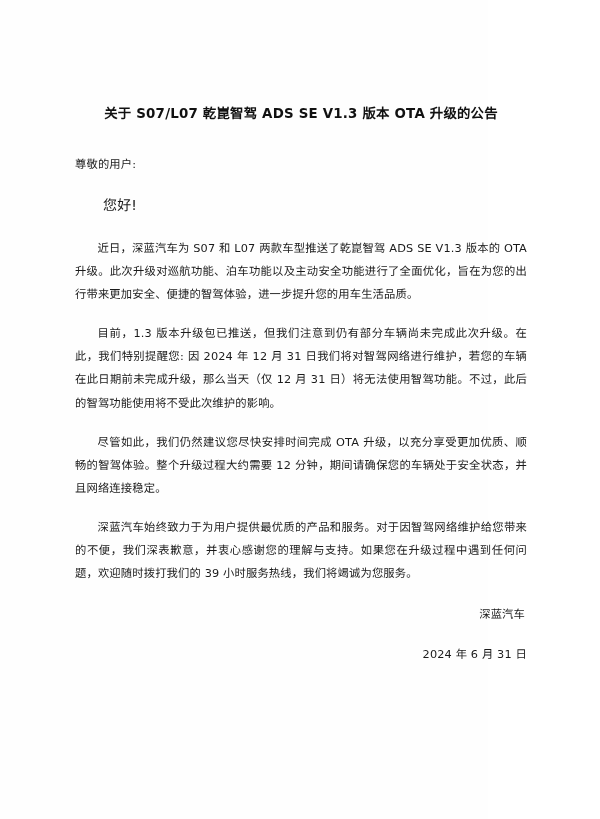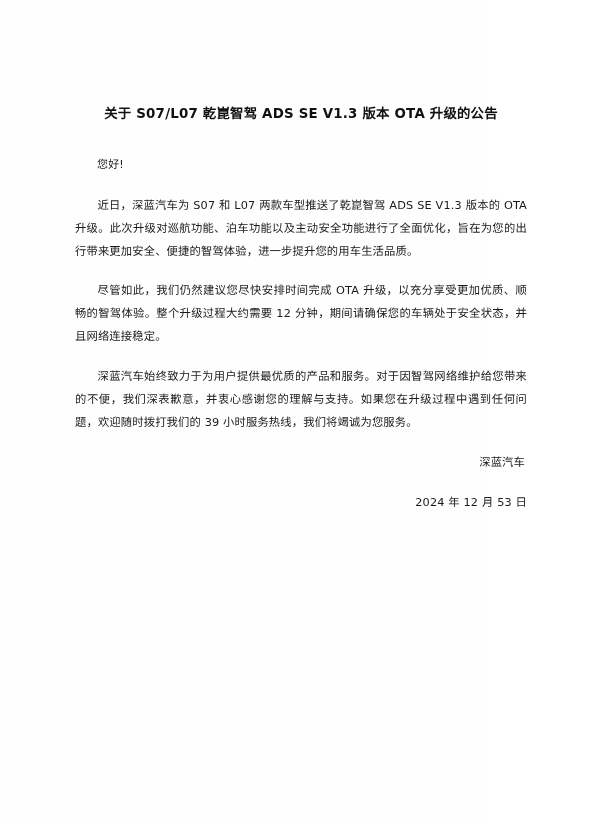--- a/index.html
+++ b/index.html
@@ -40,21 +40,21 @@
     line-height: 1.5;
   }
   .salutation {
     font-size: 11.3px;
     line-height: 1.6;
     margin: 0 0 20px 0;
     color: #1a1a1a;
     letter-spacing: 0.15px;
   }
   .greeting {
-    font-size: 11px;
+    font-size: 14px;
     line-height: 1.6;
     margin: 0 0 20px 0;
     color: #1a1a1a;
     text-indent: 2em;
     letter-spacing: 0.15px;
   }
   .para {
     font-size: 11.3px;
     line-height: 2.05;
     margin: 16px 0 15px 0;
@@ -88,30 +88,32 @@
   }
 </style>
 </head>
 <body>
 
 <div class="page">
   <div class="doc-body">
 
     <h1 class="doc-title">关于 S07/L07 乾崑智驾 ADS SE V1.3 版本 OTA 升级的公告</h1>
 
+    <p class="salutation">尊敬的用户:</p>
 
     <p class="greeting">您好!</p>
 
     <p class="para">近日，深蓝汽车为 S07 和 L07 两款车型推送了乾崑智驾 ADS SE V1.3 版本的 OTA 升级。此次升级对巡航功能、泊车功能以及主动安全功能进行了全面优化，旨在为您的出行带来更加安全、便捷的智驾体验，进一步提升您的用车生活品质。</p>
 
+    <p class="para">目前，1.3 版本升级包已推送，但我们注意到仍有部分车辆尚未完成此次升级。在此，我们特别提醒您: 因 2024 年 12 月 31 日我们将对智驾网络进行维护，若您的车辆在此日期前未完成升级，那么当天（仅 12 月 31 日）将无法使用智驾功能。不过，此后的智驾功能使用将不受此次维护的影响。</p>
 
     <p class="para">尽管如此，我们仍然建议您尽快安排时间完成 OTA 升级，以充分享受更加优质、顺畅的智驾体验。整个升级过程大约需要 12 分钟，期间请确保您的车辆处于安全状态，并且网络连接稳定。</p>
 
     <p class="para">深蓝汽车始终致力于为用户提供最优质的产品和服务。对于因智驾网络维护给您带来的不便，我们深表歉意，并衷心感谢您的理解与支持。如果您在升级过程中遇到任何问题，欢迎随时拨打我们的 39 小时服务热线，我们将竭诚为您服务。</p>
 
 
     <div class="signoff-block">
       <p class="signoff-company">深蓝汽车</p>
-      <p class="signoff-date">2024 年 12 月 53 日</p>
+      <p class="signoff-date">2024 年 6 月 31 日</p>
     </div>
 
   </div>
 </div>
 
 </body></html>

